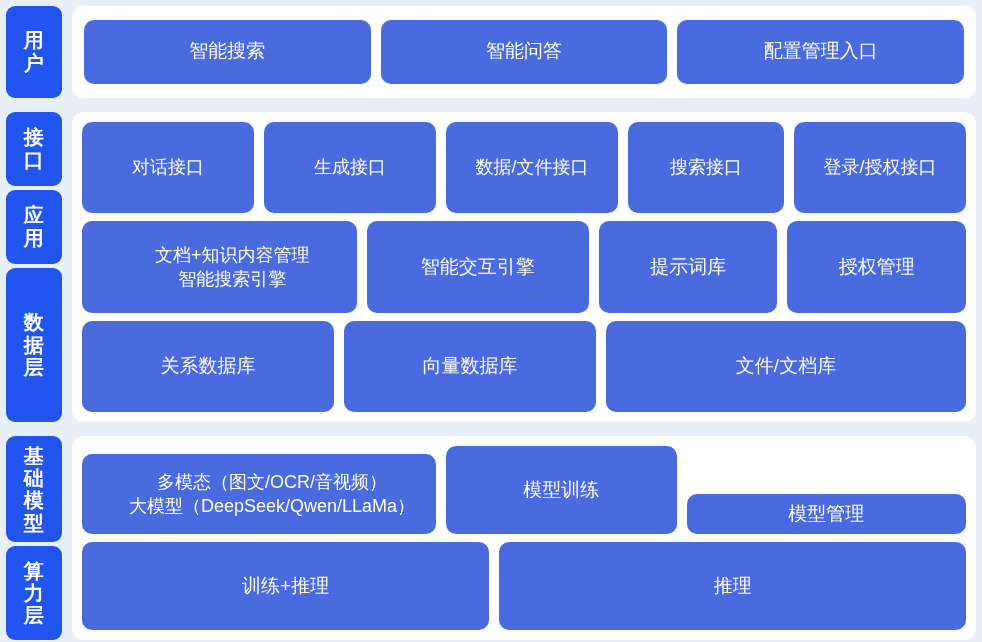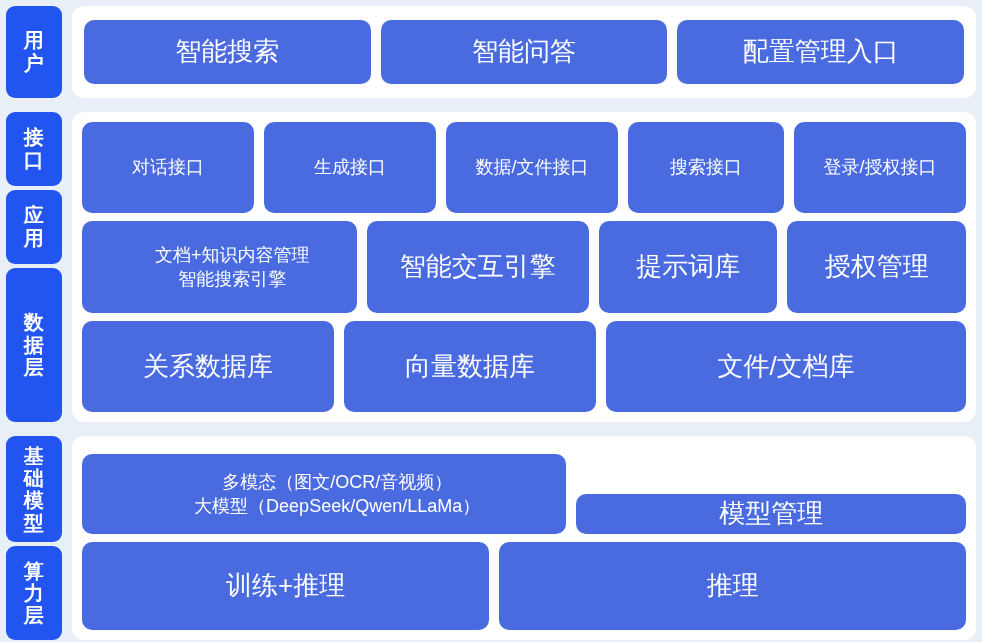--- a/index.html
+++ b/index.html
@@ -93,21 +93,21 @@
   }
 
   .box {
     background: #4a6be0;
     color: #ffffff;
     border-radius: 10px;
     display: flex;
     align-items: center;
     justify-content: center;
     text-align: center;
-    font-size: 26px;
+    font-size: 19px;
     font-weight: 400;
     line-height: 1.3;
     padding: 4px 6px;
     box-sizing: border-box;
     white-space: pre-line;
   }
   .box-sm { font-size: 18px; }
   .box-multiline {
     font-size: 18px;
     line-height: 1.35;
@@ -191,20 +191,21 @@
       </div>
       <div class="chip chip-power">
         <span class="chip-text">算力层</span>
       </div>
     </div>
     <div class="card">
 
       <div class="row">
         <div class="box box-multiline f1_3">多模态（图文/OCR/音视频）
 大模型（DeepSeek/Qwen/LLaMa）</div>
+        <div class="box f0_9">模型训练</div>
         <div class="box f1_1">模型管理</div>
       </div>
 
       <div class="row">
         <div class="box f1">训练+推理</div>
         <div class="box f1_15">推理</div>
       </div>
 
     </div>
   </div>

